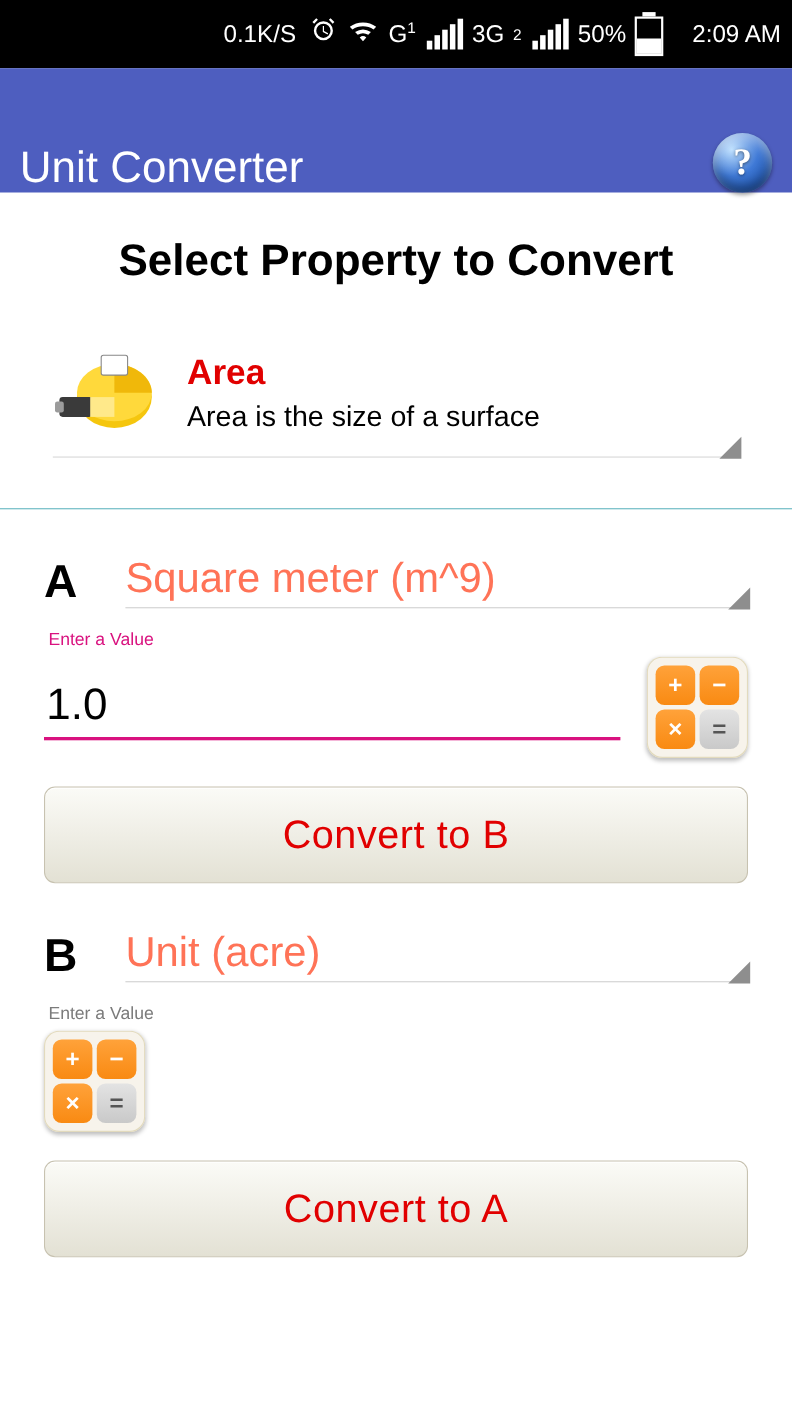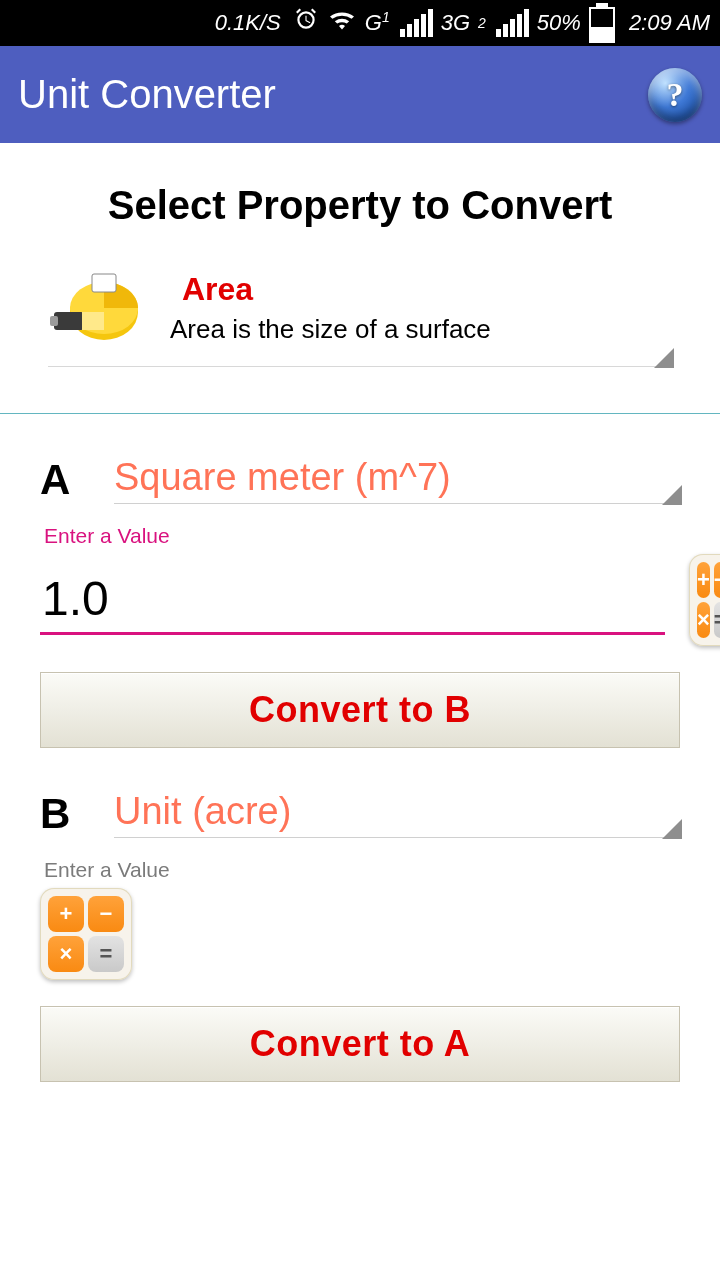--- a/index.html
+++ b/index.html
@@ -1,60 +1,60 @@
 <!DOCTYPE html>
 <html><head>
 <meta charset="utf-8">
 <style>
   * { box-sizing: border-box; margin: 0; padding: 0; }
   html, body { width: 720px; height: 1280px; font-family: Arial, Helvetica, sans-serif; background: #fff; overflow: hidden; }
   
-  .status-bar { background: #000; color: #fff; height: 46px; display: flex; align-items: center; justify-content: flex-end; padding: 0 10px; font-size: 22px; gap: 8px; font-style: italic; }
+  .status-bar { background: #000; color: #fff; height: 62px; display: flex; align-items: center; justify-content: flex-end; padding: 0 10px; font-size: 22px; gap: 8px; }
   .status-bar .speed { margin-right: 4px; }
   .status-bar svg { fill: #fff; }
   .bars { display: inline-flex; align-items: flex-end; gap: 2px; margin-left:2px;}
   .bars span { display:inline-block; width:5px; background:#fff; }
   .b1{height:8px}.b2{height:13px}.b3{height:18px}.b4{height:23px}.b5{height:28px}
   .battery { display:inline-flex; align-items:center; }
   .battery .body { width:26px; height:36px; border:2px solid #fff; position:relative; display:flex; flex-direction:column-reverse;}
   .battery .cap { width:12px; height:4px; background:#fff; margin:0 auto;}
   .battery .fill { background:#fff; width:100%; height:45%; }
   
-  .app-bar { background:#4e5ebf; color:#fff; height:97px; display:flex; align-items:center; justify-content:space-between; padding:0 18px; }
+  .app-bar { background:#4e5ebf; color:#fff; height:113px; display:flex; align-items:flex-end; justify-content:space-between; padding:0 18px; }
   .app-bar .title { font-size:40px; font-weight:400; }
   .help-btn { width:54px; height:54px; border-radius:50%; background: radial-gradient(circle at 32% 28%, #bfe1ff 0%, #3f79d6 45%, #0a3c90 100%); display:flex; align-items:center; justify-content:center; box-shadow: inset 0 6px 10px rgba(255,255,255,.45), inset 0 -6px 10px rgba(0,0,0,.35), 0 2px 4px rgba(0,0,0,.4); }
   .help-btn span { color:#fff; font-size:34px; font-weight:bold; font-family: Georgia, serif; text-shadow:0 1px 3px rgba(0,0,0,.5);}
   
   .content { padding: 0; }
-  .section-title { text-align:center; font-size:40px; font-weight:700; color:#000; margin:40px 0 30px 0;}
+  .section-title { text-align:center; font-size:40px; font-weight:700; color:#000; margin:40px 0 47px 0;}
   
   .prop-row { margin: 0 48px; display:flex; align-items:center; gap:22px; position:relative; padding:10px 0 18px 0; border-bottom:1px solid #d8d8d8;}
   .prop-row::after { content:""; position:absolute; right:-2px; bottom:-2px; width:0; height:0; border-left:20px solid transparent; border-bottom:20px solid #8e8e8e; }
   .tape-icon { width:100px; height:80px; display:flex; align-items:center; justify-content:center; }
-  .prop-text .prop-name { color:#e10000; font-size:32px; font-weight:700;margin-left:12px; }
+  .prop-text .prop-name { color:#e10000; font-size:32px; font-weight:700; }
   .prop-text .prop-desc { color:#000; font-size:26px; margin-top:6px;}
   .divider { height:1px; background: linear-gradient(#cde3e3,#cde3e3); margin-top:46px; border-top:1px solid #63b6c0;}
   
   .block { padding: 42px 40px 0 40px; }
   .unit-line { display:flex; align-items:flex-end; gap:30px; }
   .unit-letter { font-size:42px; font-weight:700; color:#000; width:44px; }
   .unit-select { flex:1; position:relative; border-bottom:1px solid #d0d0d0; padding:0 0 4px 0; }
   .unit-select::after { content:""; position:absolute; right:-2px; bottom:-2px; width:0; height:0; border-left:20px solid transparent; border-bottom:20px solid #8e8e8e; }
   .unit-select .val { color:#ff7357; font-size:38px; }
-  .enter-label { font-size:21px; margin:20px 0 6px 4px; }
+  .enter-label { font-size:16px; margin:20px 0 6px 4px; }
   .enter-label.pink { color:#d9127f; font-weight:500;}
   .enter-label.gray { color:#7b7b7b; font-weight:500;}
   .value-row { display:flex; align-items:center; gap:24px; }
-  .value-input { flex:1; font-size:48px; color:#000; border:none; outline:none; padding:6px 2px; border-bottom:3px solid #000; background:transparent; font-family:inherit;}
+  .value-input { flex:1; font-size:40px; color:#000; border:none; outline:none; padding:6px 2px; border-bottom:3px solid #000; background:transparent; font-family:inherit;}
   .value-input.pink { border-bottom-color:#d9127f; }
   .calc-btn { width:92px; height:92px; border-radius:14px; background:#f7f3eb; box-shadow:0 2px 4px rgba(0,0,0,.25), inset 0 0 0 1px #e2dabd; display:grid; grid-template-columns:1fr 1fr; grid-template-rows:1fr 1fr; gap:4px; padding:8px; }
   .calc-btn .cell { border-radius:8px; display:flex; align-items:center; justify-content:center; color:#fff; font-size:22px; font-weight:700;}
   .calc-btn .orange { background:linear-gradient(#ffa23a,#f98a12); }
   .calc-btn .gray { background:linear-gradient(#e3e3e3,#c9c9c9); color:#555;}
-  .convert-btn { margin-top:26px; width:100%; height:76px; border-radius:0; border:1px solid #c7c2b0; background:linear-gradient(#fbfbf7,#e3e1d4); color:#e10000; font-size:36px; font-weight:700; letter-spacing:.5px; box-shadow: inset 0 1px 0 #fff; cursor:pointer;}
+  .convert-btn { margin-top:26px; width:100%; height:88px; border-radius:10px; border:1px solid #c7c2b0; background:linear-gradient(#fbfbf7,#e3e1d4); color:#e10000; font-size:36px; font-weight:400; letter-spacing:.5px; box-shadow: inset 0 1px 0 #fff; cursor:pointer;}
   .block + .block { padding-top: 42px; }
   .sup { font-size:14px; vertical-align:super;}
 </style>
 </head>
 <body>
 
 <div class="status-bar">
   <span class="speed">0.1K/S</span>
   <span>
     <svg width="26" height="26" viewBox="0 0 24 24">
@@ -87,21 +87,21 @@
     </span>
   <span>50%</span>
   <span class="battery">
     <span style="display:flex;flex-direction:column;align-items:center">
         <span class="cap"></span>
         <span class="body">
           <span class="fill"></span>
         </span>
       </span>
   </span>
-  <span style="margin-left:6px">2:09 AM</span>
+  <span style="margin-left:18px">2:09 AM</span>
 </div>
 
 <div class="app-bar">
   <div class="title">Unit Converter</div>
   <div class="help-btn">
       <span>?</span>
     </div>
 </div>
 
 <div class="content">
@@ -124,21 +124,21 @@
       <div class="prop-desc">Area is the size of a surface</div>
     </div>
   </div>
 
   <div class="divider"></div>
 
   <div class="block">
     <div class="unit-line">
       <div class="unit-letter">A</div>
       <div class="unit-select">
-        <div class="val">Square meter (m^7)</div>
+        <div class="val">Square meter (m^9)</div>
       </div>
     </div>
     <div class="enter-label pink">Enter a Value</div>
     <div class="value-row">
       <input class="value-input pink" value="1.0" style="">
       <div class="calc-btn">
         <div class="cell orange">+</div>
         <div class="cell orange">−</div>
         <div class="cell orange">×</div>
         <div class="cell gray">=</div>

